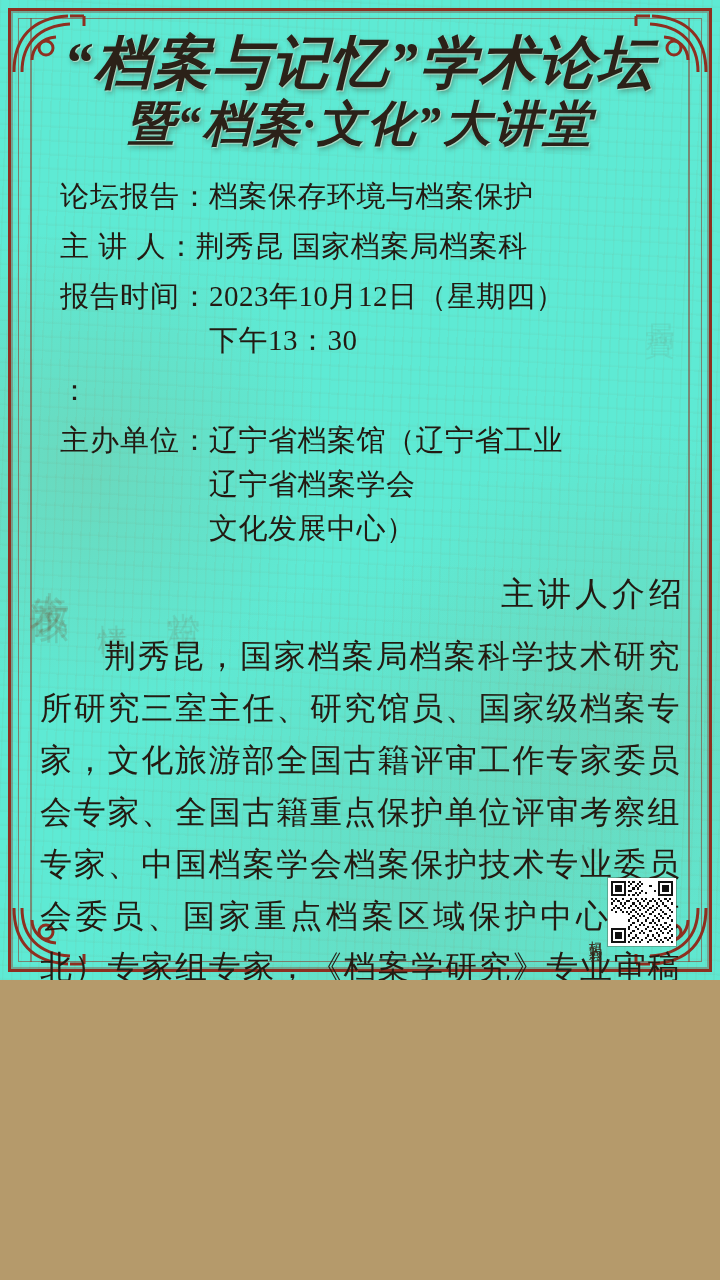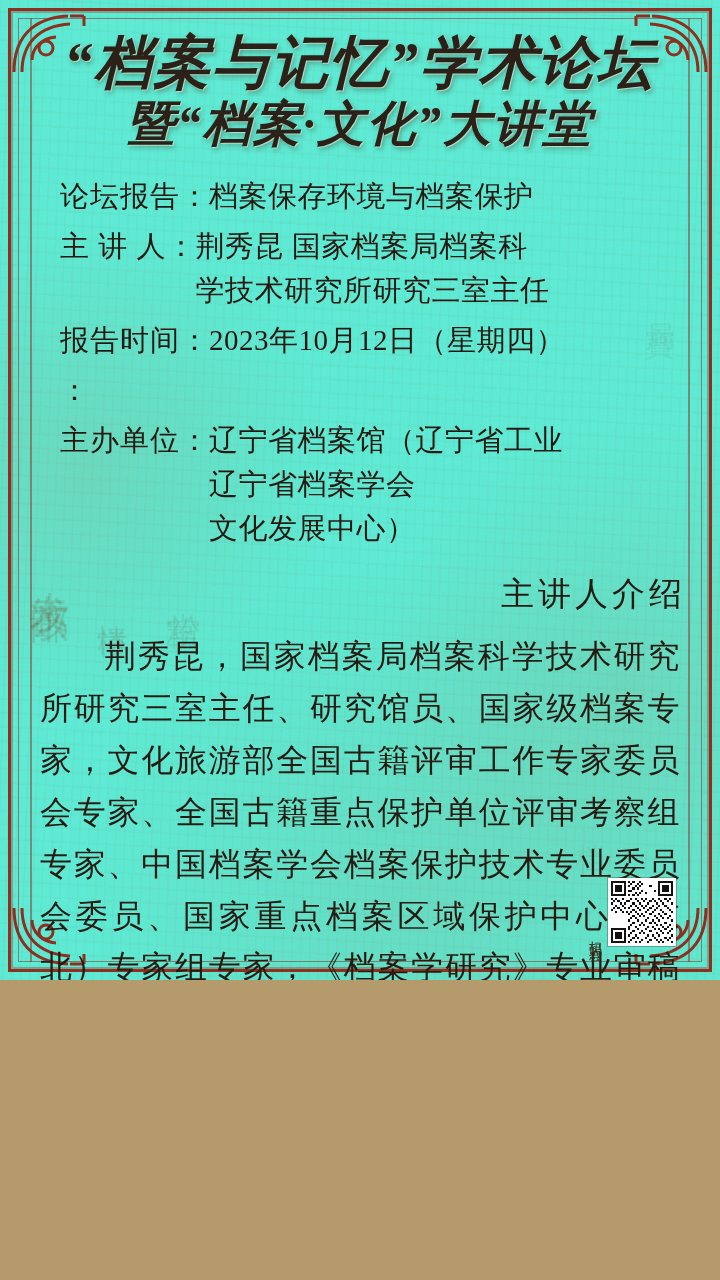--- a/index.html
+++ b/index.html
@@ -266,29 +266,29 @@
         <span class="info-label">论坛报告</span>
         <span class="info-colon">：</span>
         <span class="info-value">档案保存环境与档案保护</span>
       </div>
 
       <div class="info-row">
         <span class="info-label">主 讲 人</span>
         <span class="info-colon">：</span>
         <span class="info-value">
           <span>荆秀昆 国家档案局档案科</span>
-          <span class="cont">学技术研究所研究三室主任</span>
         </span>
       </div>
 
       <div class="info-row">
         <span class="info-label">报告时间</span>
         <span class="info-colon">：</span>
         <span class="info-value">
           <span>2023年10月12日（星期四）</span>
+          <span class="cont">下午13：30</span>
         </span>
       </div>
 
       <div class="info-row">
         <span class="info-colon">：</span>
       </div>
 
       <div class="info-row">
         <span class="info-label">主办单位</span>
         <span class="info-colon">：</span>

